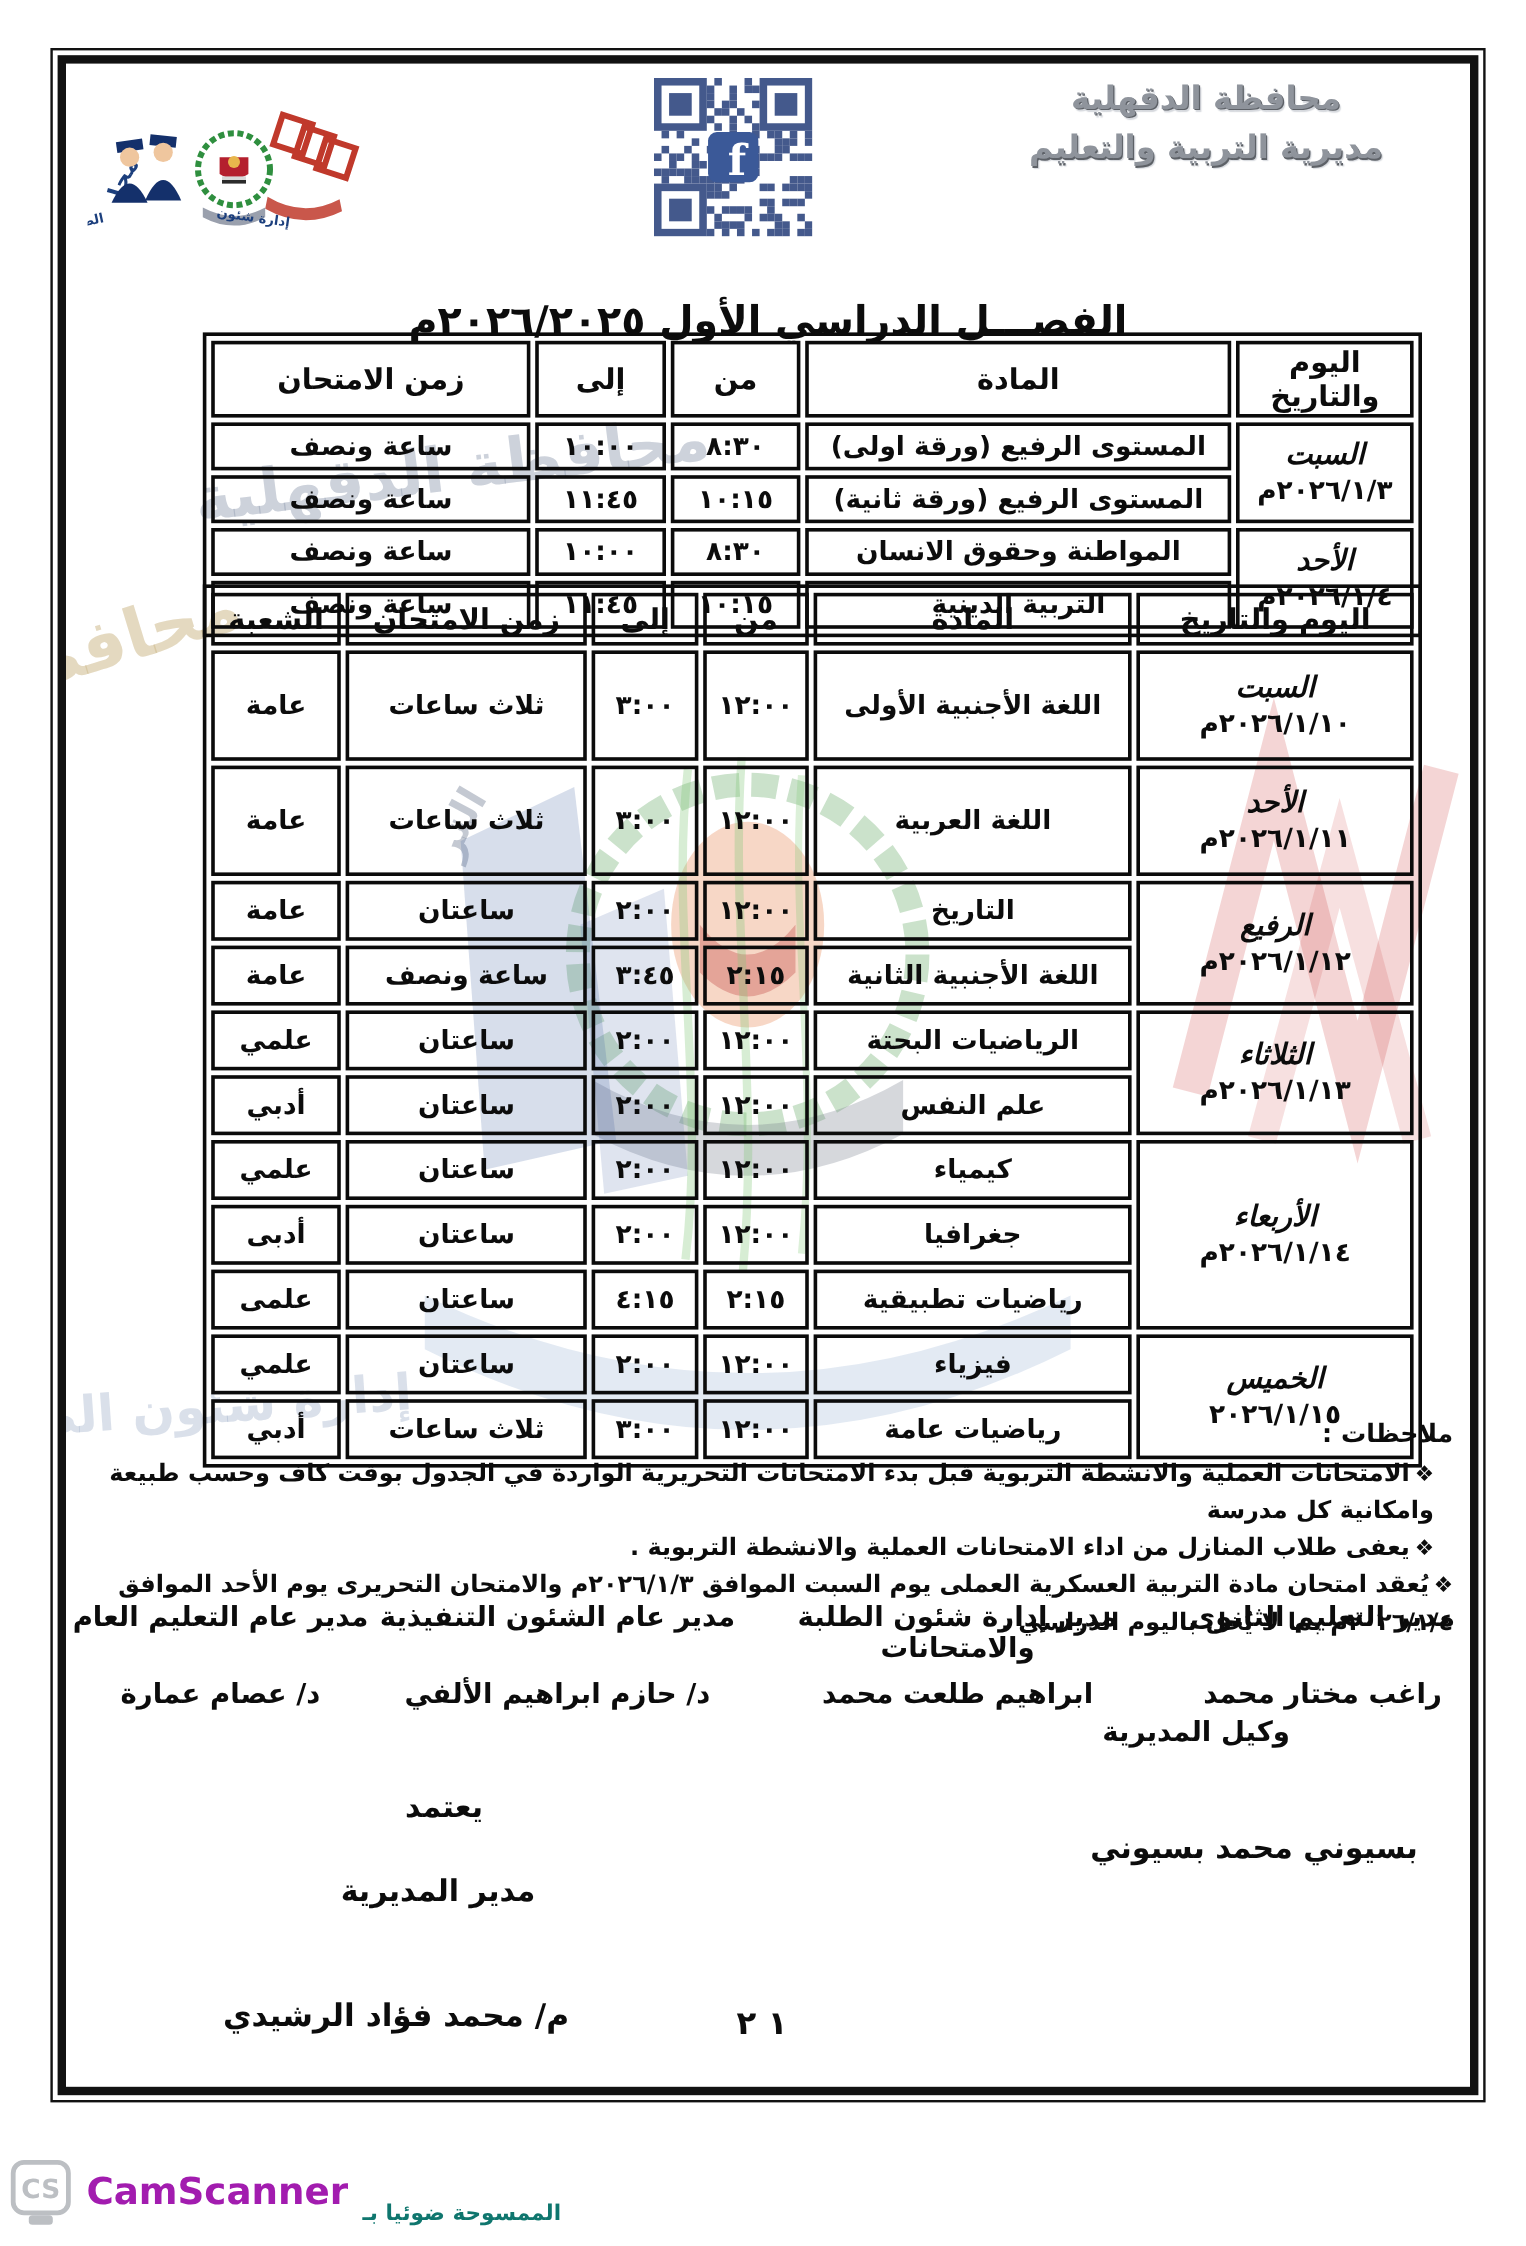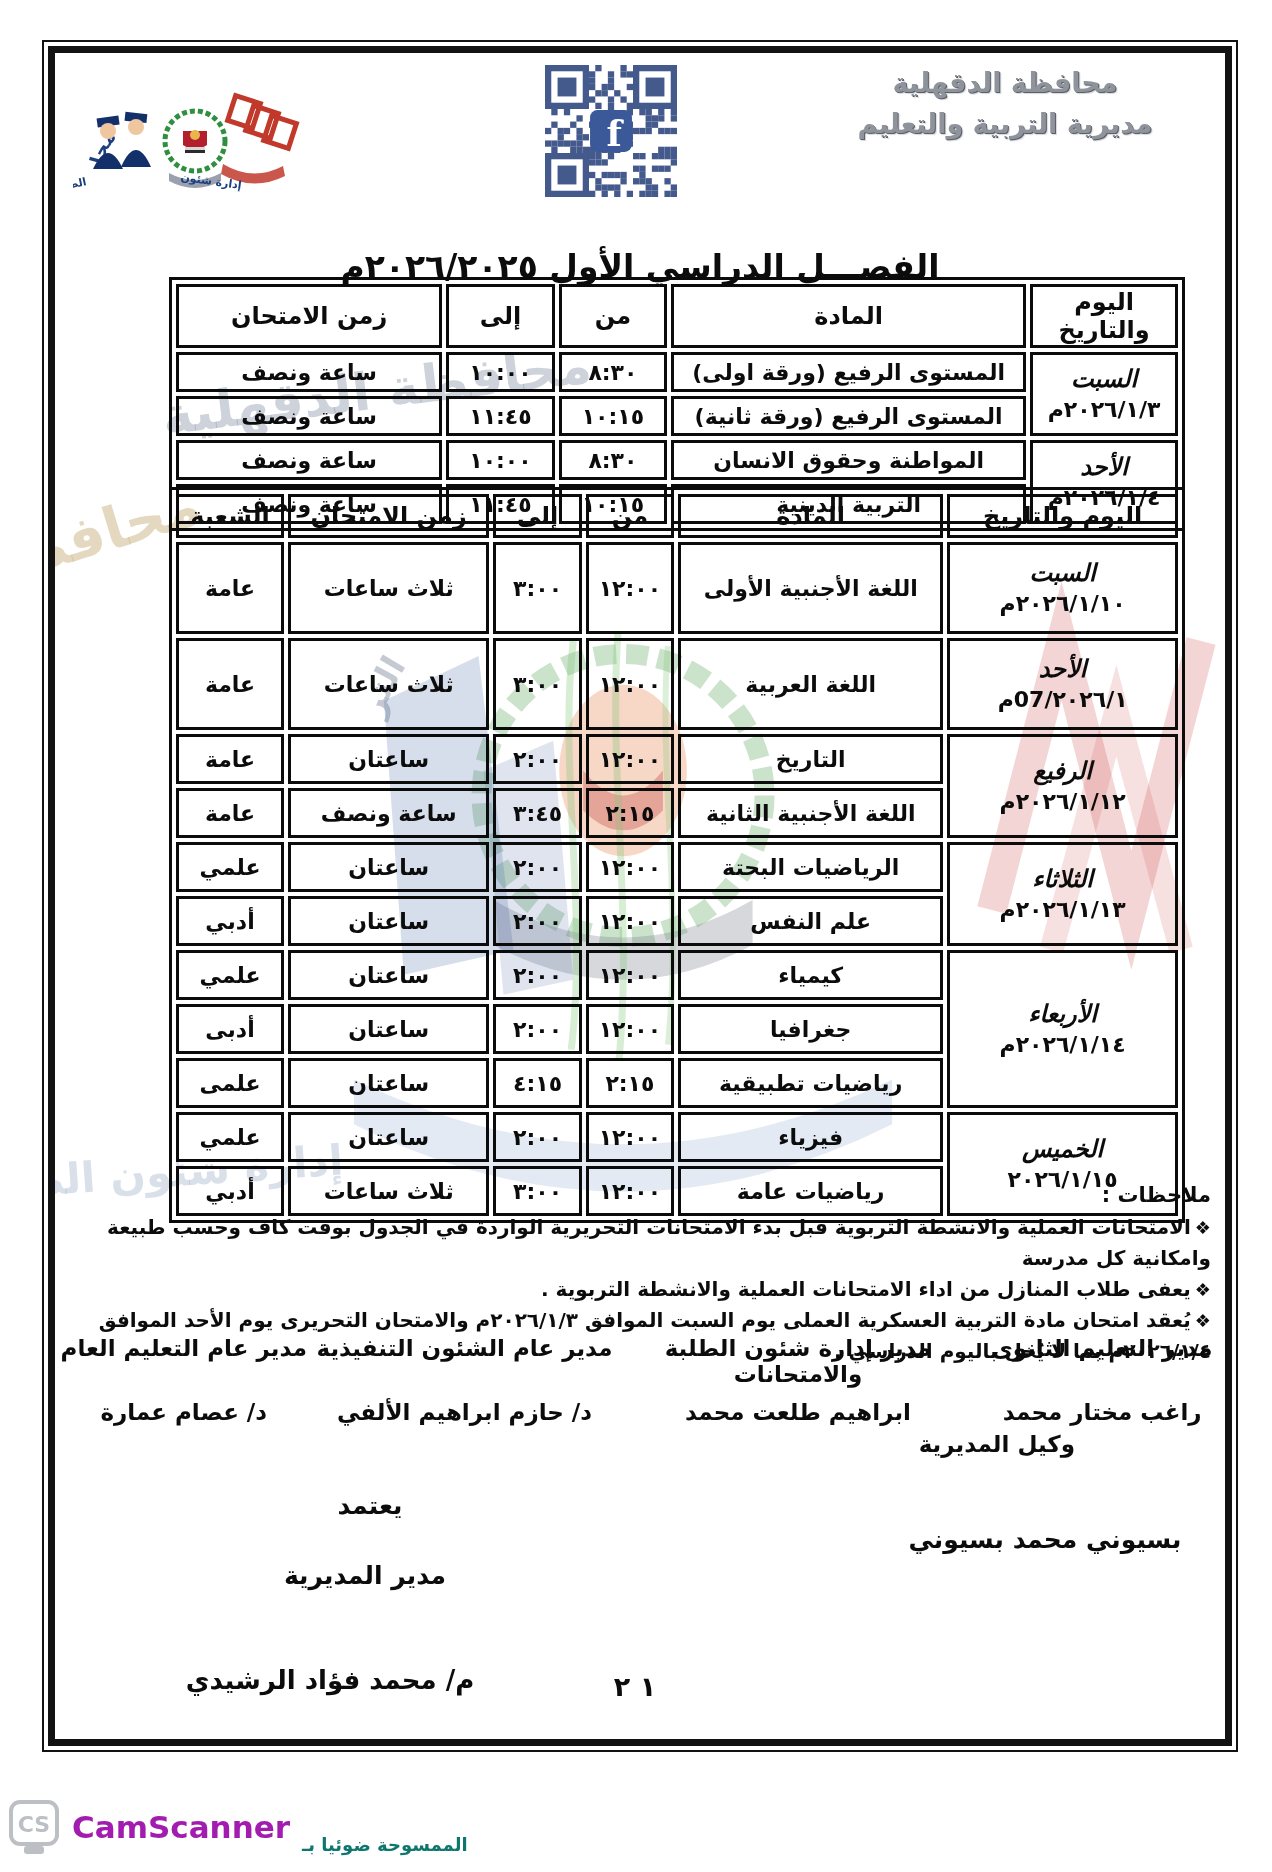--- a/index.html
+++ b/index.html
@@ -48,21 +48,21 @@
   .tbl td{font-size:22px;}
   #table1 td{height:32px;}
   #table2 td.h-tall{height:84px;}
   #table2 td.h-std{height:42px;}
   .day-name{font-size:24px;font-weight:900;line-height:1.35;font-style:italic;}
   .day-date{font-size:22px;font-weight:900;line-height:1.35;}
   
   .notes{position:absolute;top:1126px;right:14px;width:1140px;z-index:2;
     font-size:20px;font-weight:800;line-height:1.55;text-align:right;}
   .notes .heading{font-size:21px;}
-  .note-item{}
+  .note-item{margin-right:16px;}
   .note-item.flush{margin-right:0;}
   .bullet{font-size:18px;margin-left:4px;}
   
   .sig-titles,.sig-names{
     position:absolute;right:0;width:100%;display:flex;z-index:2;
     font-weight:900;text-align:center;
   }
   .sig-titles{top:1282px;font-size:23px;}
   .sig-names{top:1346px;font-size:23px;}
   .sig-col-1{width:21%;} .sig-col-2{width:31%;} .sig-col-3{width:26%;} .sig-col-4{width:22%;}
@@ -392,21 +392,21 @@
         <td class="h-tall">اللغة الأجنبية الأولى</td>
         <td class="h-tall">١٢:٠٠</td>
         <td class="h-tall">٣:٠٠</td>
         <td class="h-tall">ثلاث ساعات</td>
         <td class="h-tall">عامة</td>
       </tr>
 
       <tr>
         <td class="h-tall">
           <div class="day-name">الأحد</div>
-          <div class="day-date">٢٠٢٦/١/07م</div>
+          <div class="day-date">٢٠٢٦/١/١١م</div>
         </td>
         <td class="h-tall">اللغة العربية</td>
         <td class="h-tall">١٢:٠٠</td>
         <td class="h-tall">٣:٠٠</td>
         <td class="h-tall">ثلاث ساعات</td>
         <td class="h-tall">عامة</td>
       </tr>
 
       <tr>
         <td rowspan="2">

